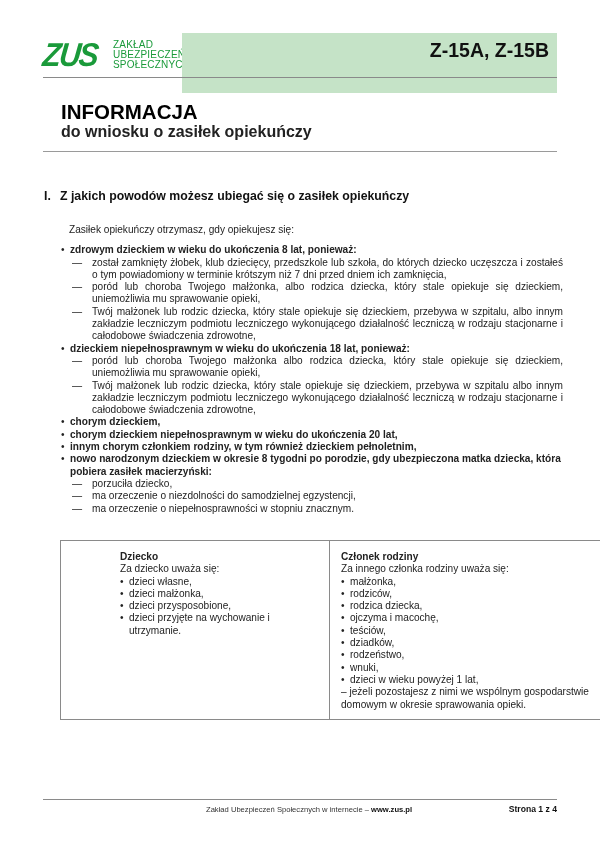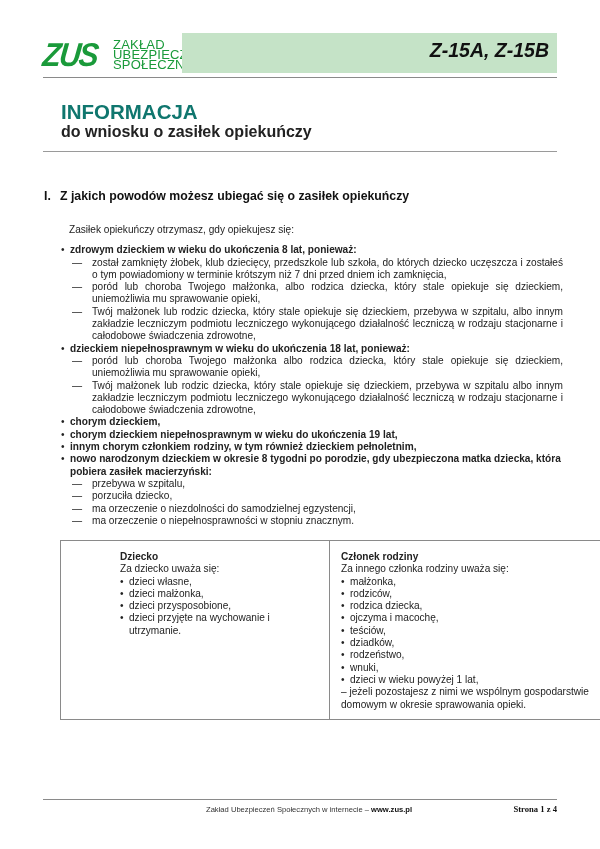--- a/index.html
+++ b/index.html
@@ -3,26 +3,26 @@
 <meta charset="utf-8">
 <style>
   html, body { margin: 0; padding: 0; background: #ffffff; }
   body { width: 600px; height: 849px; position: relative; overflow: hidden;
          font-family: "Liberation Sans", sans-serif; color: #1a1a1a; }
   .header { position: absolute; left: 43px; top: 33px; width: 514px; height: 44px; }
   .logo { position: absolute; left: 0; top: 0; width: 139px; height: 44px; display: flex; align-items: center; }
   .logo-mark { font-family: "Liberation Sans", sans-serif; font-weight: bold; font-style: italic;
                color: #1a9a3a; font-size: 30px; letter-spacing: -2px; line-height: 1; transform: skewX(-6deg) scaleY(1.1); }
   .logo-sep { width: 1px; height: 30px; background: #7cc48e; margin: 0 8px 0 8px; }
-  .logo-text { color: #1a9a3a; font-size: 13px; line-height: 10px; letter-spacing: 0.2px; }
-  .form-code-box { position: absolute; left: 139px; top: 0; width: 375px; height: 40px; background: #c5e3c7; font-style: italic; }
+  .logo-text { color: #1a9a3a; font-size: 10px; line-height: 10px; letter-spacing: 0.2px; }
+  .form-code-box { position: absolute; left: 139px; top: 0; width: 375px; height: 60px; background: #c5e3c7; }
   .form-code { position: absolute; right: 8px; top: 6px; font-weight: bold; font-size: 19.5px; color: #111; }
   .header-rule { position: absolute; left: 43px; top: 77px; width: 514px; height: 1px; background: #8a8a8a; }
 
-  .title { position: absolute; left: 61px; top: 101px; font-weight: bold; font-size: 20.5px; color: #0f766e; line-height: 22px; }
+  .title { position: absolute; left: 61px; top: 101px; font-weight: bold; font-size: 20.5px; color: #000000; line-height: 22px; }
   .subtitle { position: absolute; left: 61px; top: 122px; font-weight: bold; font-size: 16px; color: #222; line-height: 20px; }
   .title-rule { position: absolute; left: 43px; top: 151px; width: 514px; height: 1px; background: #9a9a9a; }
 
   .section-head { position: absolute; left: 44px; top: 189px; font-weight: bold; font-size: 12.3px; color: #111; }
   .section-head .num { display: inline-block; width: 16px; }
 
   .content { position: absolute; left: 61px; top: 216px; width: 502px; font-size: 10.1px; line-height: 12.3px; color: #222; }
   .intro { margin: 8px; }
   ul.bul { list-style: none; padding: 0; margin: 0; }
   ul.bul > li { position: relative; padding-left: 9px; }
@@ -37,21 +37,21 @@
   .col-left { width: 221px; border-right: 1px solid #8a8a8a; }
   .col-right { flex: 1; padding-left: 11px; }
   .col-title { font-weight: bold; }
   .col ul { list-style: none; padding: 0; margin: 0; }
   .col ul li { position: relative; padding-left: 9px; }
   .col ul li::before { content: "\2022"; position: absolute; left: 0; }
 
   .footer-rule { position: absolute; left: 43px; top: 799px; width: 514px; height: 1px; background: #8a8a8a; }
   .footer-text { position: absolute; left: 190px; top: 805px; font-size: 7.6px; color: #333; margin-left: 16px; }
   .footer-text b { color: #111; }
-  .footer-page { position: absolute; right: 43px; top: 804px; font-size: 8.6px; font-weight: bold; color: #111; font-family: Liberation Serif, serif; }
+  .footer-page { position: absolute; right: 43px; top: 804px; font-size: 8.6px; font-weight: bold; color: #111; }
 </style>
 </head>
 <body>
 
 <div class="header">
   <div class="logo">
     <span class="logo-mark">ZUS</span>
     <span class="logo-sep"></span>
     <div class="logo-text">
       <div>ZAKŁAD</div>
@@ -79,24 +79,23 @@
       <li><span class="lbl">zdrowym dzieckiem w wieku do ukończenia 8 lat, ponieważ:</span><ul class="dash">
           <li>został zamknięty żłobek, klub dziecięcy, przedszkole lub szkoła, do których dziecko uczęszcza i zostałeś o tym powiadomiony w terminie krótszym niż 7 dni przed dniem ich zamknięcia,</li>
           <li>poród lub choroba Twojego małżonka, albo rodzica dziecka, który stale opiekuje się dzieckiem, uniemożliwia mu sprawowanie opieki,</li>
           <li>Twój małżonek lub rodzic dziecka, który stale opiekuje się dzieckiem, przebywa w szpitalu, albo innym zakładzie leczniczym podmiotu leczniczego wykonującego działalność leczniczą w rodzaju stacjonarne i całodobowe świadczenia zdrowotne,</li>
         </ul></li>
       <li><span class="lbl">dzieckiem niepełnosprawnym w wieku do ukończenia 18 lat, ponieważ:</span><ul class="dash">
           <li>poród lub choroba Twojego małżonka albo rodzica dziecka, który stale opiekuje się dzieckiem, uniemożliwia mu sprawowanie opieki,</li>
           <li>Twój małżonek lub rodzic dziecka, który stale opiekuje się dzieckiem, przebywa w szpitalu albo innym zakładzie leczniczym podmiotu leczniczego wykonującego działalność leczniczą w rodzaju stacjonarne i całodobowe świadczenia zdrowotne,</li>
         </ul></li>
       <li><span class="lbl">chorym dzieckiem,</span></li>
-      <li><span class="lbl">chorym dzieckiem niepełnosprawnym w wieku do ukończenia 19 lat,</span></li>
+      <li><span class="lbl">chorym dzieckiem niepełnosprawnym w wieku do ukończenia 20 lat,</span></li>
       <li><span class="lbl">innym chorym członkiem rodziny, w tym również dzieckiem pełnoletnim,</span></li>
       <li><span class="lbl">nowo narodzonym dzieckiem w okresie 8 tygodni po porodzie, gdy ubezpieczona matka dziecka, która pobiera zasiłek macierzyński:</span><ul class="dash">
-          <li>przebywa w szpitalu,</li>
           <li>porzuciła dziecko,</li>
           <li>ma orzeczenie o niezdolności do samodzielnej egzystencji,</li>
           <li>ma orzeczenie o niepełnosprawności w stopniu znacznym.</li>
         </ul></li>
     </ul>
 </div>
 
 <div class="table-box">
   <div class="col col-left">
     <div class="col-title">Dziecko</div>

